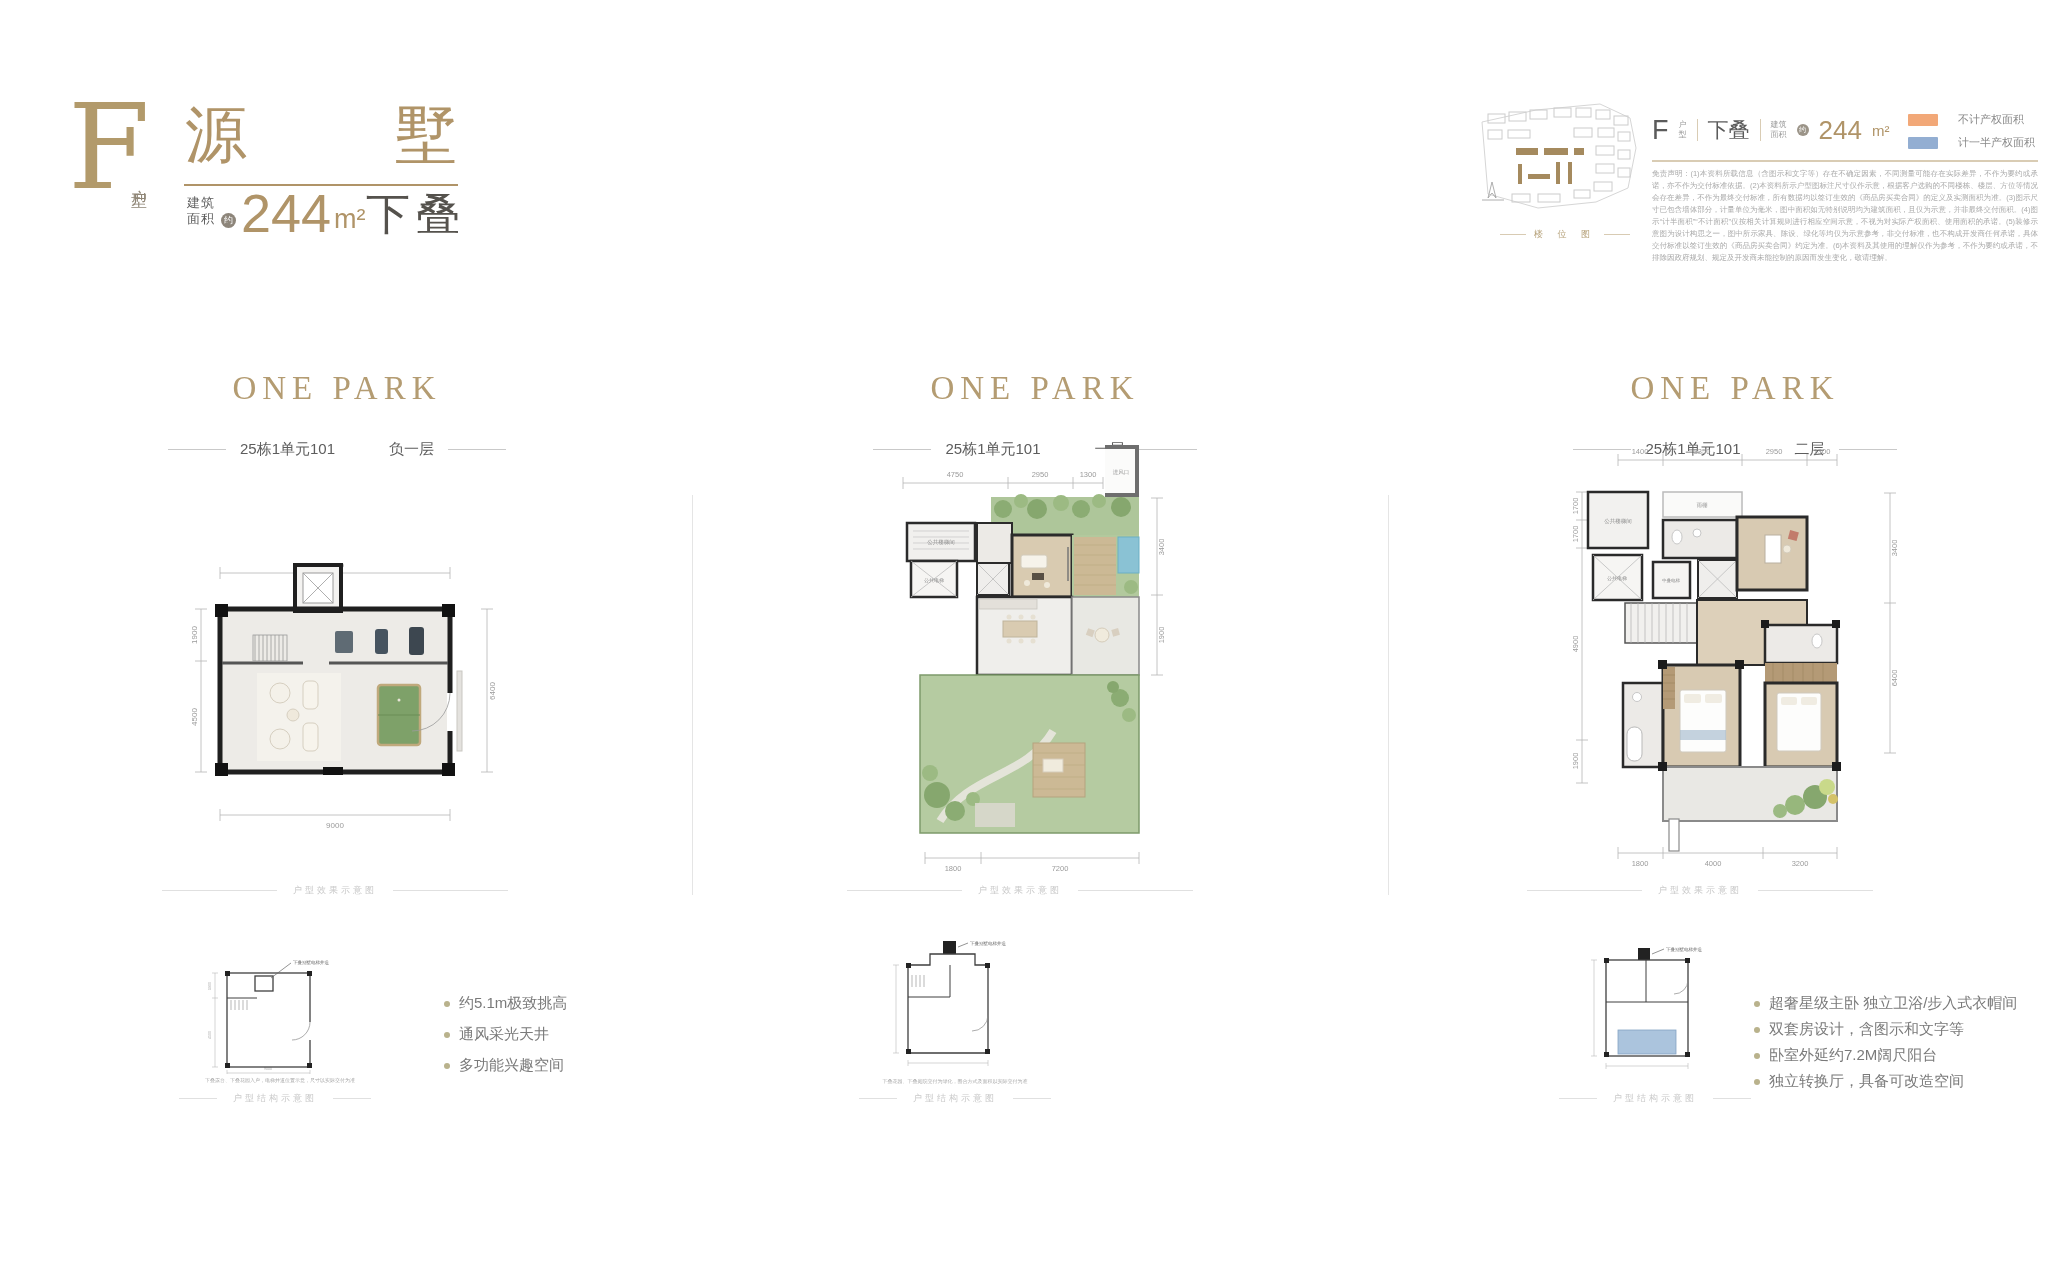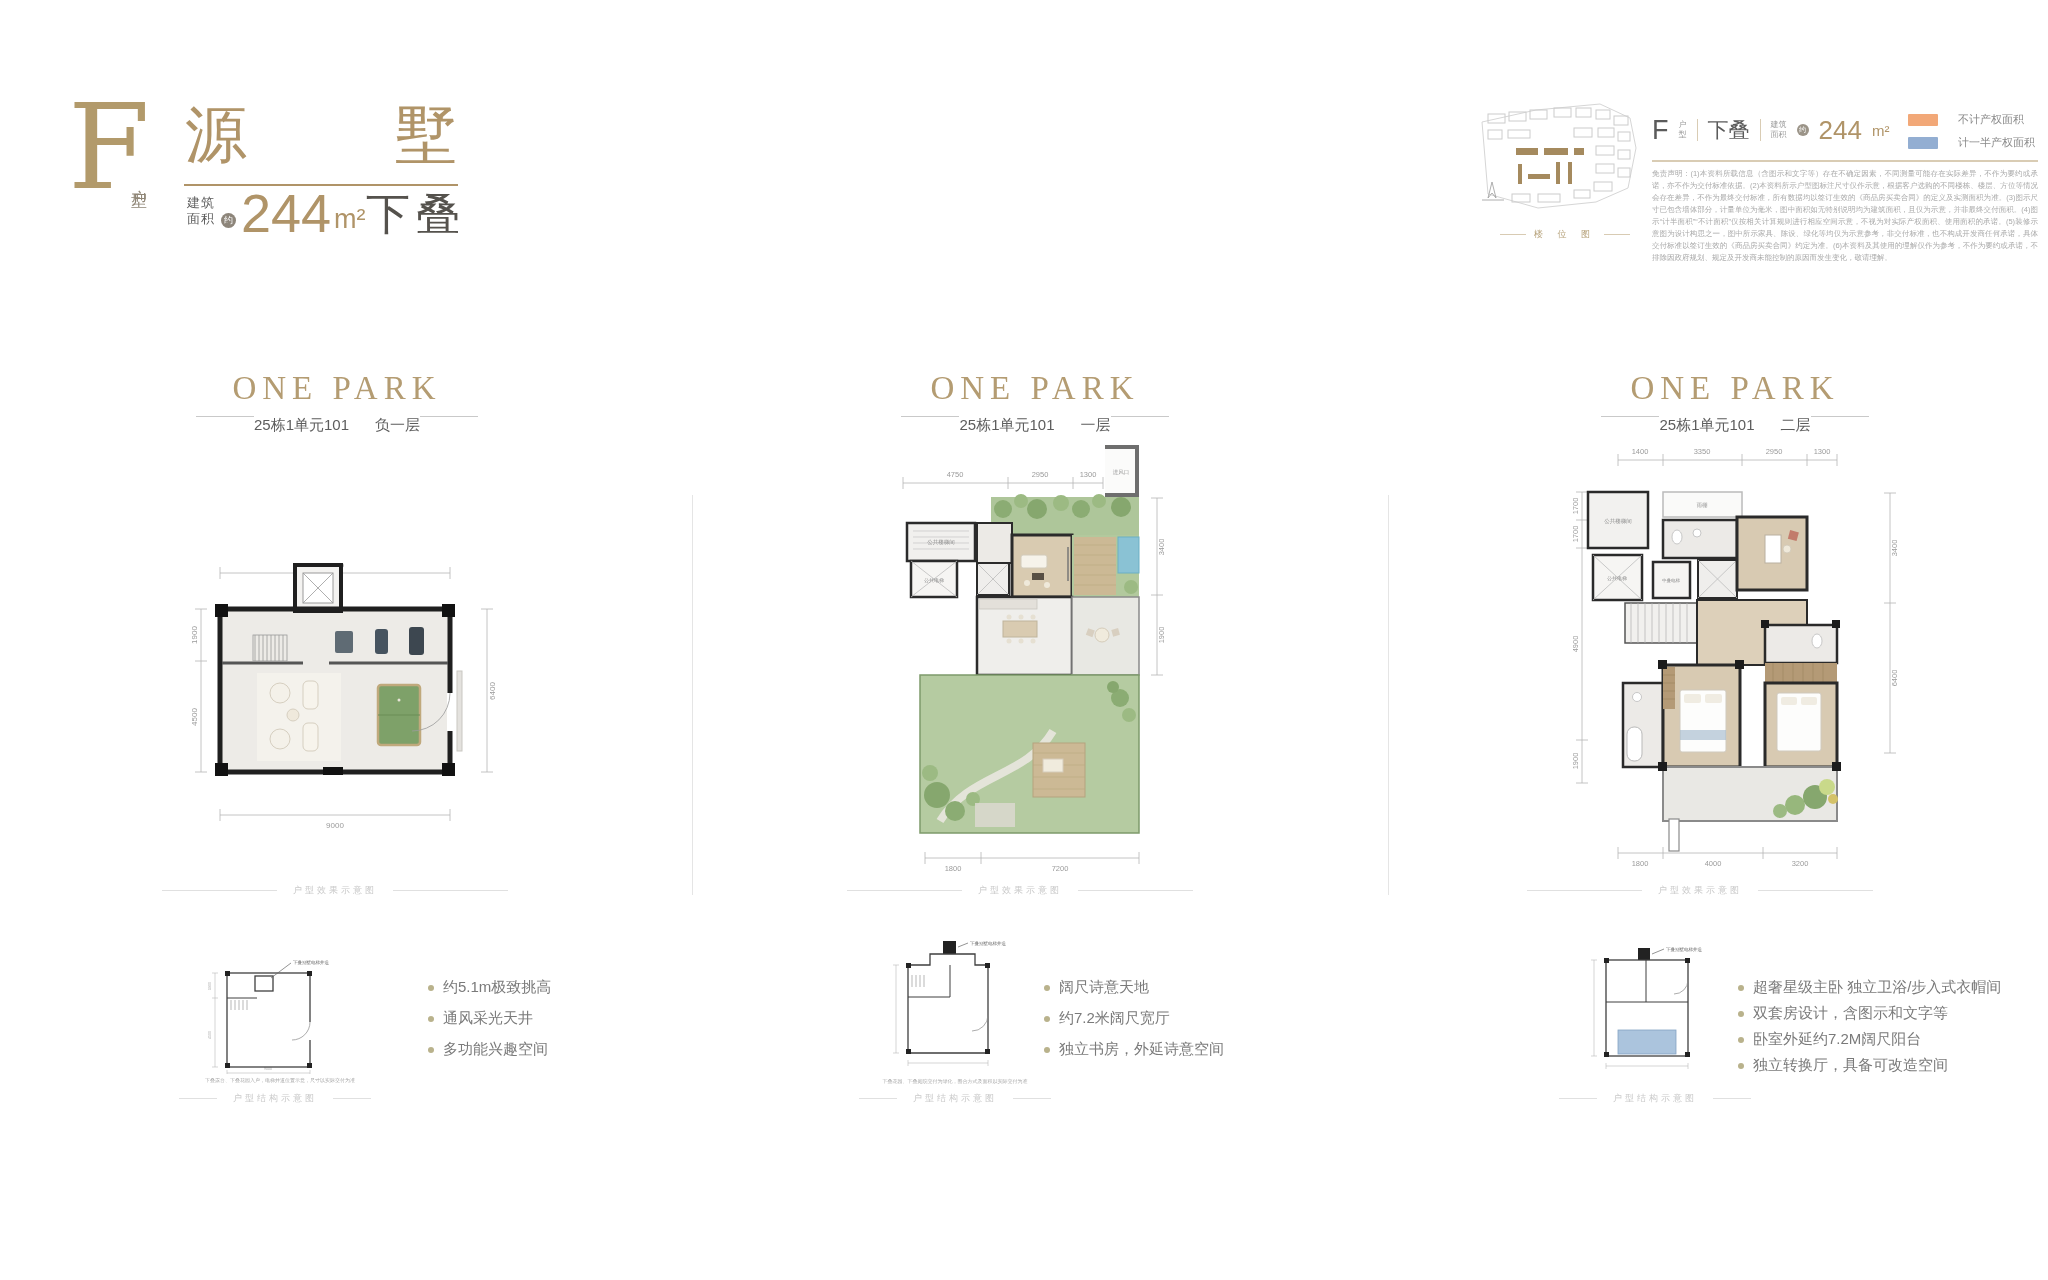--- a/index.html
+++ b/index.html
@@ -31,31 +31,31 @@
   .legend-swatch{width:30px;height:12px;border-radius:1px;}
   .legend-label{font-size:11px;color:#8a8a8a;}
   .tan-rule{height:1.5px;background:#d9ccb4;}
   .disclaimer{font-size:7.5px;line-height:1.6;color:#aaa;text-align:justify;}
   .siteplan-caption{display:flex;align-items:center;gap:8px;}
   .siteplan-caption .dash{width:26px;height:1px;background:#d8cbb3;}
   .siteplan-caption .txt{font-size:9px;letter-spacing:6px;color:#b5a078;}
   
   .logo{font-family:Liberation Serif, serif;font-size:33px;letter-spacing:6px;color:#b49c72;
         text-align:center;white-space:nowrap;}
-  .subtitle{display:flex;justify-content:center;white-space:nowrap;}
+  .subtitle{display:flex;align-items:center;justify-content:center;gap:14px;white-space:nowrap;margin-top:24px;}
   .subtitle .ln{width:58px;height:1px;background:#c9c9c9;}
   .subtitle .t{font-size:15px;color:#5d5d5d;}
   .subtitle .gap{display:inline-block;width:26px;}
   .cap-row{display:flex;align-items:center;justify-content:center;gap:16px;}
   .cap-row .ln{height:1px;background:#e0e0e0;}
   .cap-row .ln.mid{width:115px;}
   .cap-row .ln.short{width:38px;}
   .cap-row .txt{font-size:9px;letter-spacing:3px;color:#c9c9c9;white-space:nowrap;}
   .col-sep{width:1px;background:#e5e5e5;}
-  .bullets{list-style:none;margin:0;padding:0;}
+  .bullets{list-style:none;margin:16px;padding:0;}
   .bullets li{display:flex;align-items:center;gap:9px;margin-bottom:12px;white-space:nowrap;}
   .bullets .dot{width:6px;height:6px;border-radius:50%;background:#b9b28c;flex:0 0 auto;}
   .bullets .bt{font-size:15px;color:#7a7a7a;}
   .bullets.tight li{margin-bottom:7px;}
   .schem-note{font-size:5px;color:#a9a9a9;text-align:center;line-height:1.5;}
   svg text{font-family:"Liberation Sans","DejaVu Sans",sans-serif;}
 </style>
 </head>
 <body>
 
@@ -606,34 +606,20 @@
       </li>
     <li>
         <span class="dot"></span>
         <span class="bt">通风采光天井</span>
       </li>
     <li>
         <span class="dot"></span>
         <span class="bt">多功能兴趣空间</span>
       </li>
   </ul>
-  <ul class="bullets abs" style="left:1044px;top:978px;">
-    <li>
-        <span class="dot"></span>
-        <span class="bt">阔尺诗意天地</span>
-      </li>
-    <li>
-        <span class="dot"></span>
-        <span class="bt">约7.2米阔尺宽厅</span>
-      </li>
-    <li>
-        <span class="dot"></span>
-        <span class="bt">独立书房，外延诗意空间</span>
-      </li>
-  </ul>
   <ul class="bullets tight abs" style="left:1738px;top:978px;">
     <li>
         <span class="dot"></span>
         <span class="bt">超奢星级主卧 独立卫浴/步入式衣帽间</span>
       </li>
     <li>
         <span class="dot"></span>
         <span class="bt">双套房设计，含图示和文字等</span>
       </li>
     <li>

